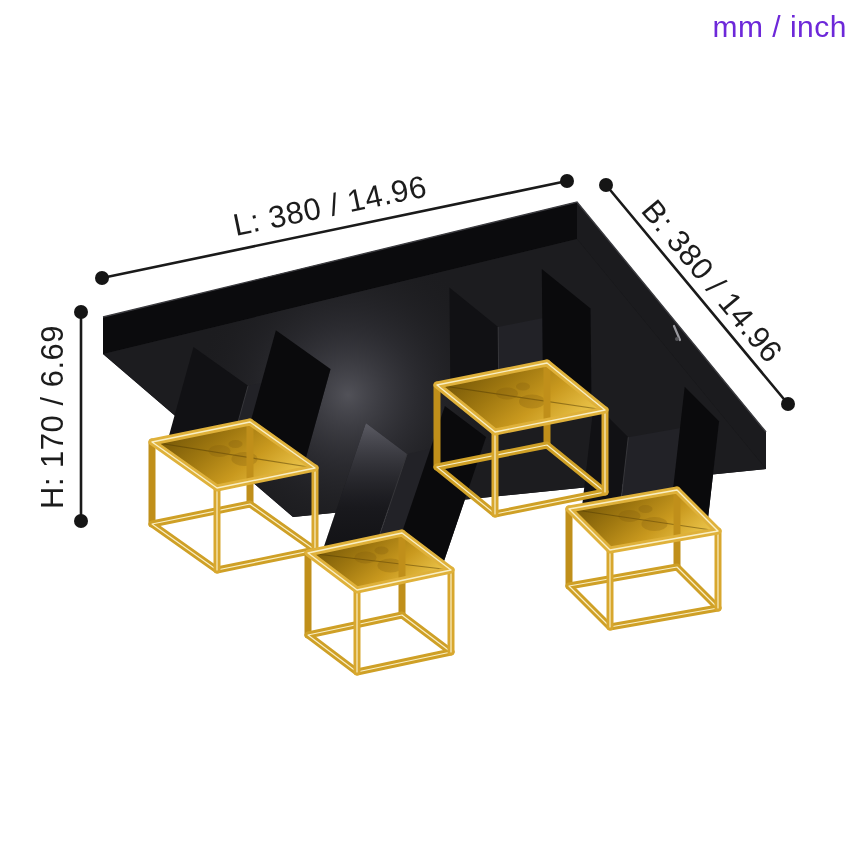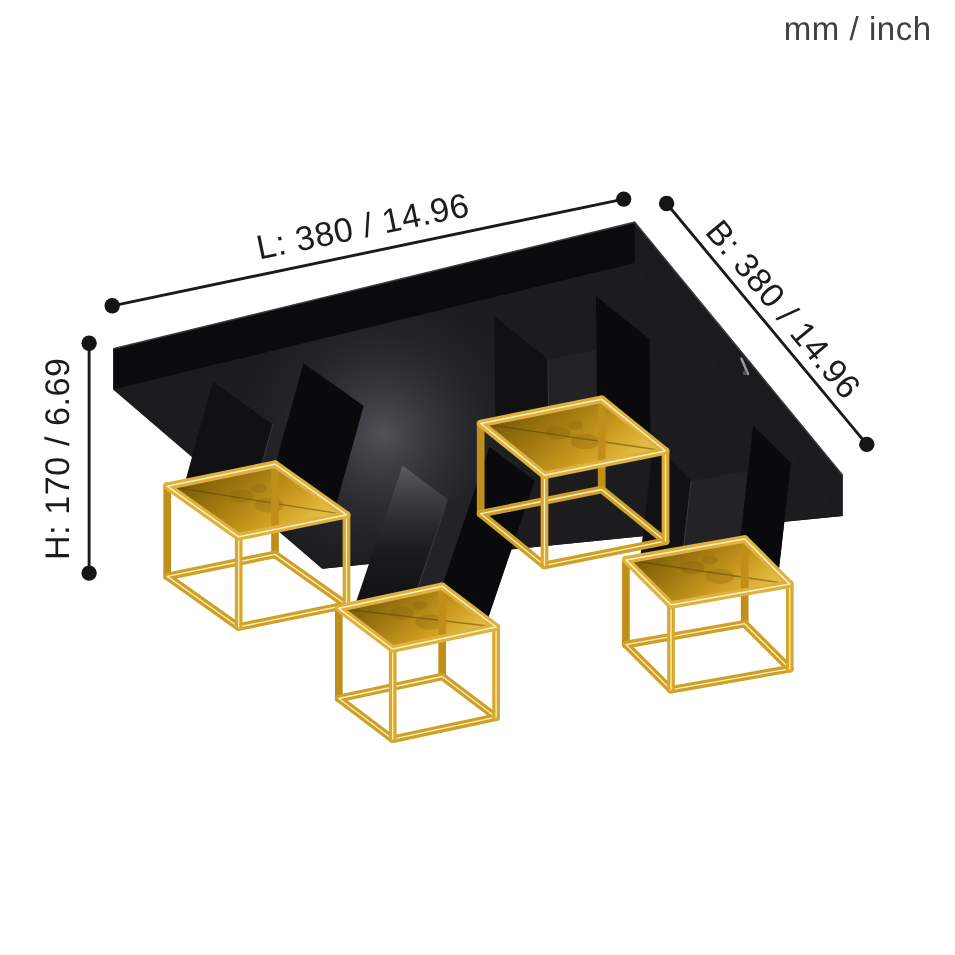--- a/index.html
+++ b/index.html
@@ -19,21 +19,21 @@
     position: absolute;
     left: 0;
     top: 0;
   }
   .units-label {
     position: absolute;
     top: 10px;
     right: 21px;
     font-size: 30px;
     letter-spacing: 0.5px;
-    color: #404040;
+    color: #6d28d9;
     z-index: 2;
     text-align: right;
   }
   .dimtext {
     font-size: 31px;
     fill: #1c1c1c;
     letter-spacing: 0.5px;
     font-family: "Liberation Sans", sans-serif;
   }
   .dimline {

